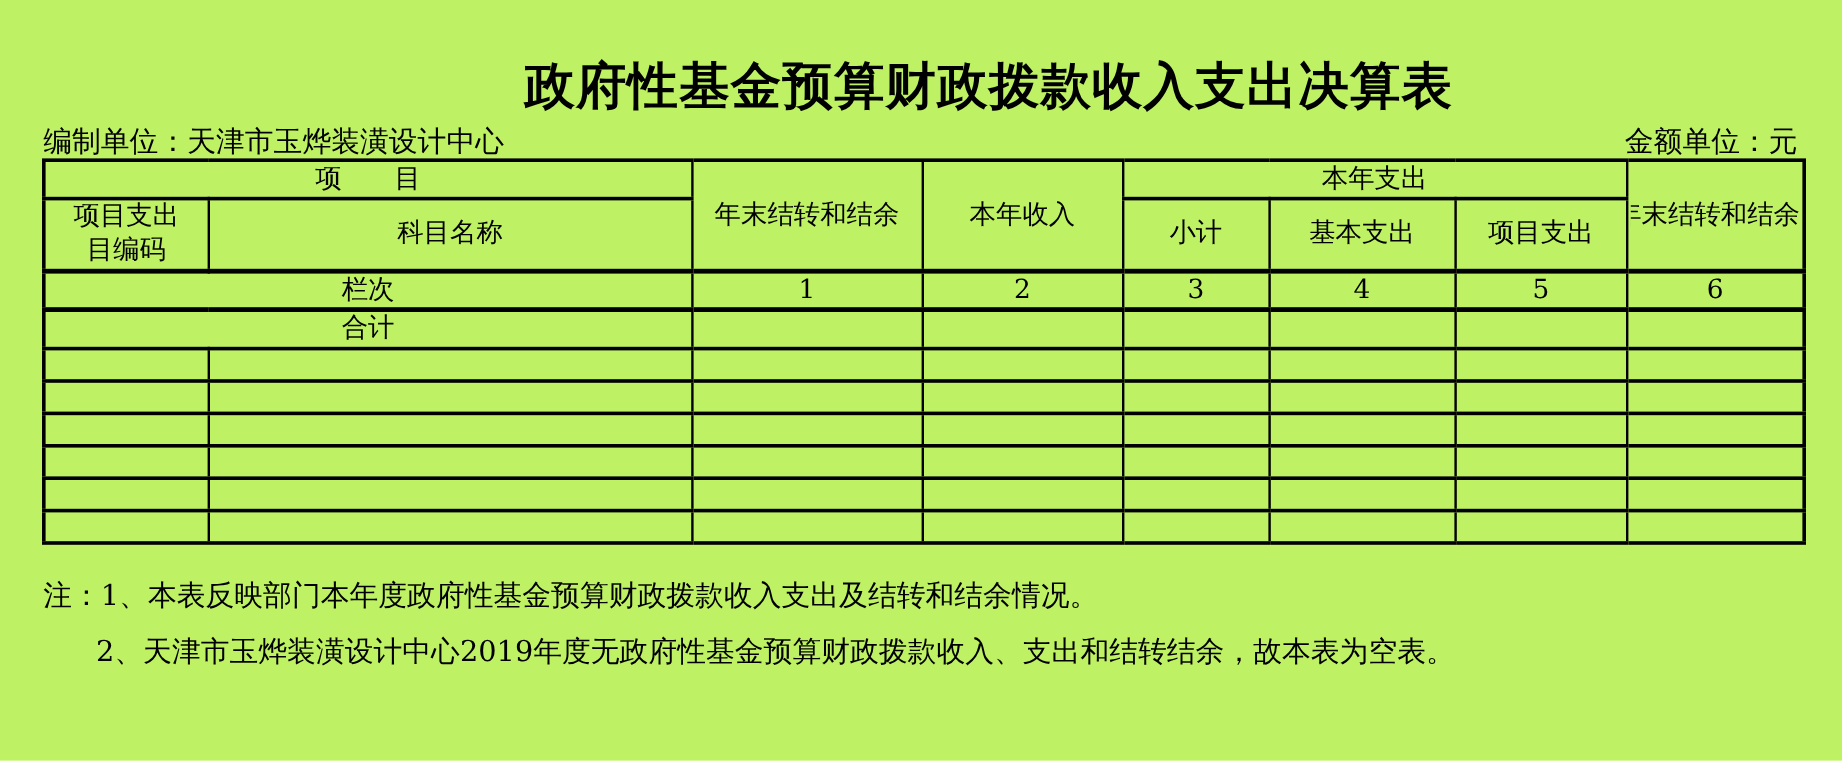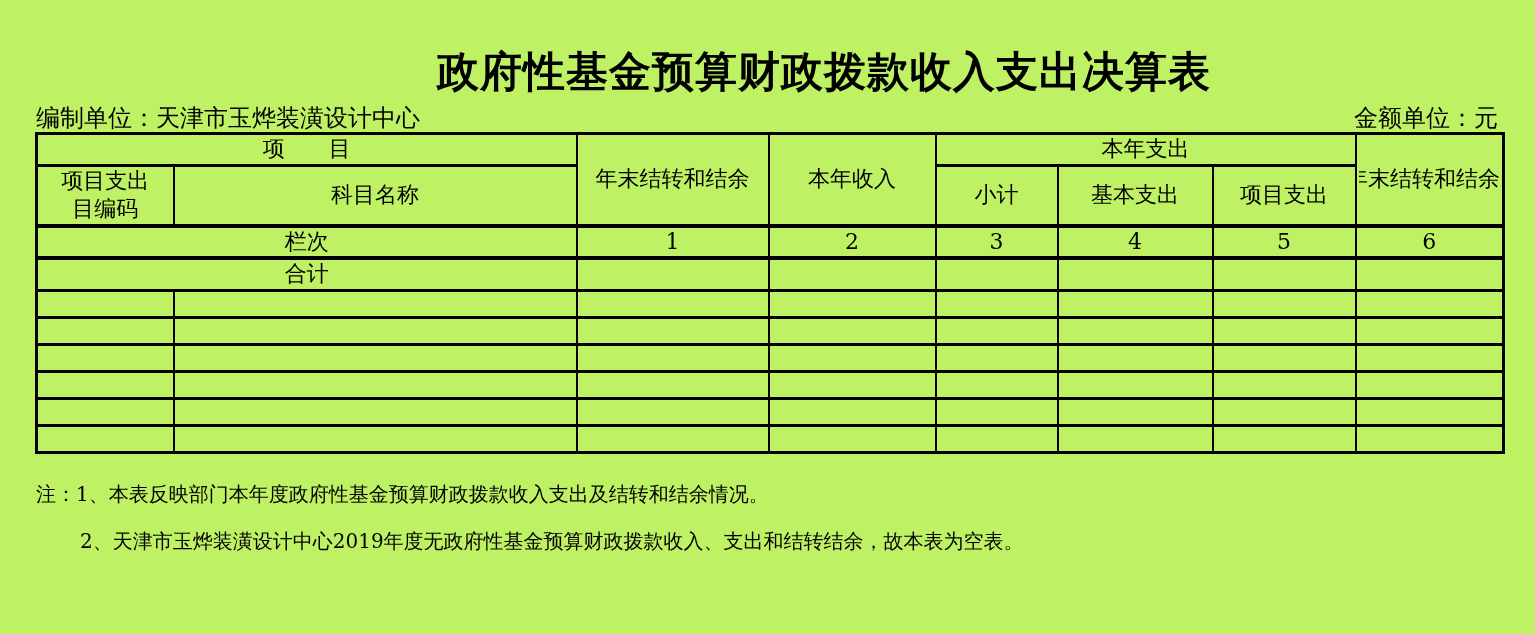--- a/index.html
+++ b/index.html
@@ -64,21 +64,21 @@
   .clip-center {
     display: flex;
     justify-content: flex-end;
     overflow: hidden;
     width: 100%;
   }
   .clip-center > span { white-space: nowrap; flex: 0 0 auto; }
   .idx-num { font-size: 21px; }
   .note {
     position: absolute;
-    font-size: 20px;
+    font-size: 24px;
     white-space: nowrap;
     line-height: 1.3;
   }
   .note1 { left: 36px; top: 481px; }
   .note2 { left: 80px; top: 528px; }
 </style>
 </head>
 <body>
 
 <div class="page">

